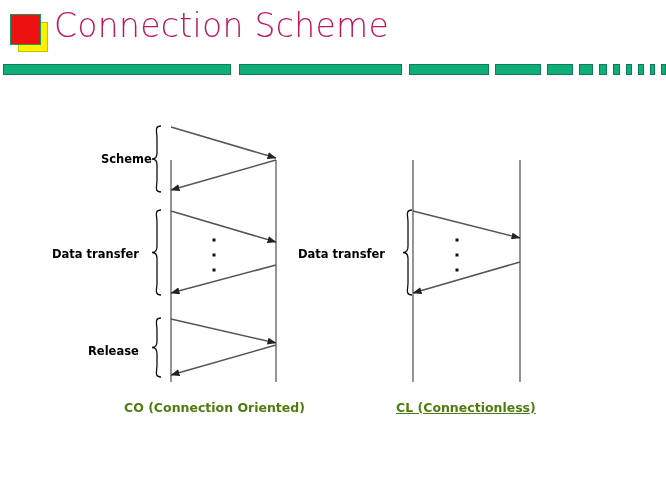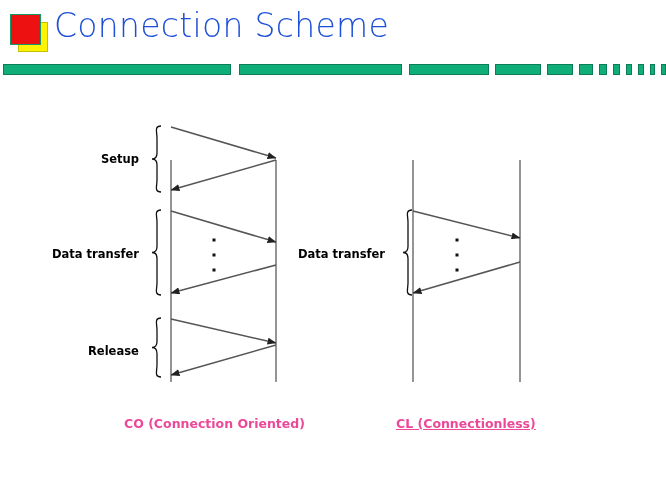--- a/index.html
+++ b/index.html
@@ -44,21 +44,21 @@
     border: 1px solid #119966;
   }
   #page-title {
     position: absolute;
     left: 54px;
     top: 6px;
     font-family: "DejaVu Sans", sans-serif;
     font-weight: 300;
     font-size: 33px;
     letter-spacing: 0.3px;
-    color: #1d4ed8;
+    color: #be185d;
     white-space: nowrap;
   }
 
   
   #divider-rule {
     position: absolute;
     left: 0;
     top: 64px;
     width: 666px;
     height: 12px;
@@ -89,23 +89,22 @@
     font-weight: bold;
     font-size: 11.5px;
     color: #000000;
     white-space: nowrap;
   }
   .caption-label {
     position: absolute;
     font-family: "DejaVu Sans", sans-serif;
     font-weight: bold;
     font-size: 12.5px;
-    color: #ec4899;
+    color: #4d7c0f;
     white-space: nowrap;
-    margin-top: 16px;
   }
 </style>
 </head>
 <body>
 
 <div id="slide">
 
   <div id="slide-header">
     <div class="logo-mark">
       <div class="logo-yellow"></div>
@@ -154,21 +153,21 @@
           <line x1="520" y1="80" x2="520" y2="302" stroke="#7a7a7a" stroke-width="1.6"></line>
           <path d="M 412 130 C 405 130, 408 136, 408 142 L 408 166.5 C 408 171.5, 406 172.5, 403 172.5 C 406 172.5, 408 173.5, 408 178.5 L 408 203 C 408 209, 405 215, 412 215" fill="none" stroke="#111111" stroke-width="1.3"></path>
           <line x1="413" y1="131" x2="520" y2="158" stroke="#555555" stroke-width="1.5" marker-end="url(#arrowhead)"></line>
           <line x1="520" y1="182" x2="413" y2="213" stroke="#555555" stroke-width="1.5" marker-end="url(#arrowhead)"></line>
           <rect x="455.5" y="158.5" width="3" height="3" fill="#111111"></rect>
           <rect x="455.5" y="173.5" width="3" height="3" fill="#111111"></rect>
           <rect x="455.5" y="188.5" width="3" height="3" fill="#111111"></rect>
         </g>
     </svg>
     <div id="labels-layer">
-        <div class="diagram-label" style="left: 101px; top: 72px;">Setup</div>
+        <div class="diagram-label" style="left: 101px; top: 72px;">Scheme</div>
         <div class="diagram-label" style="left: 52px; top: 167px;">Data transfer</div>
         <div class="diagram-label" style="left: 88px; top: 264px; text-align: center;">Release</div>
         <div class="caption-label" style="left: 124px; top: 320px;">CO (Connection Oriented)</div>
         <div class="diagram-label" style="left: 298px; top: 167px;">Data transfer</div>
         <div class="caption-label" style="left: 396px; top: 320px; text-decoration: underline;">CL (Connectionless)</div>
       </div>
   </div>
 
 </div>
 

